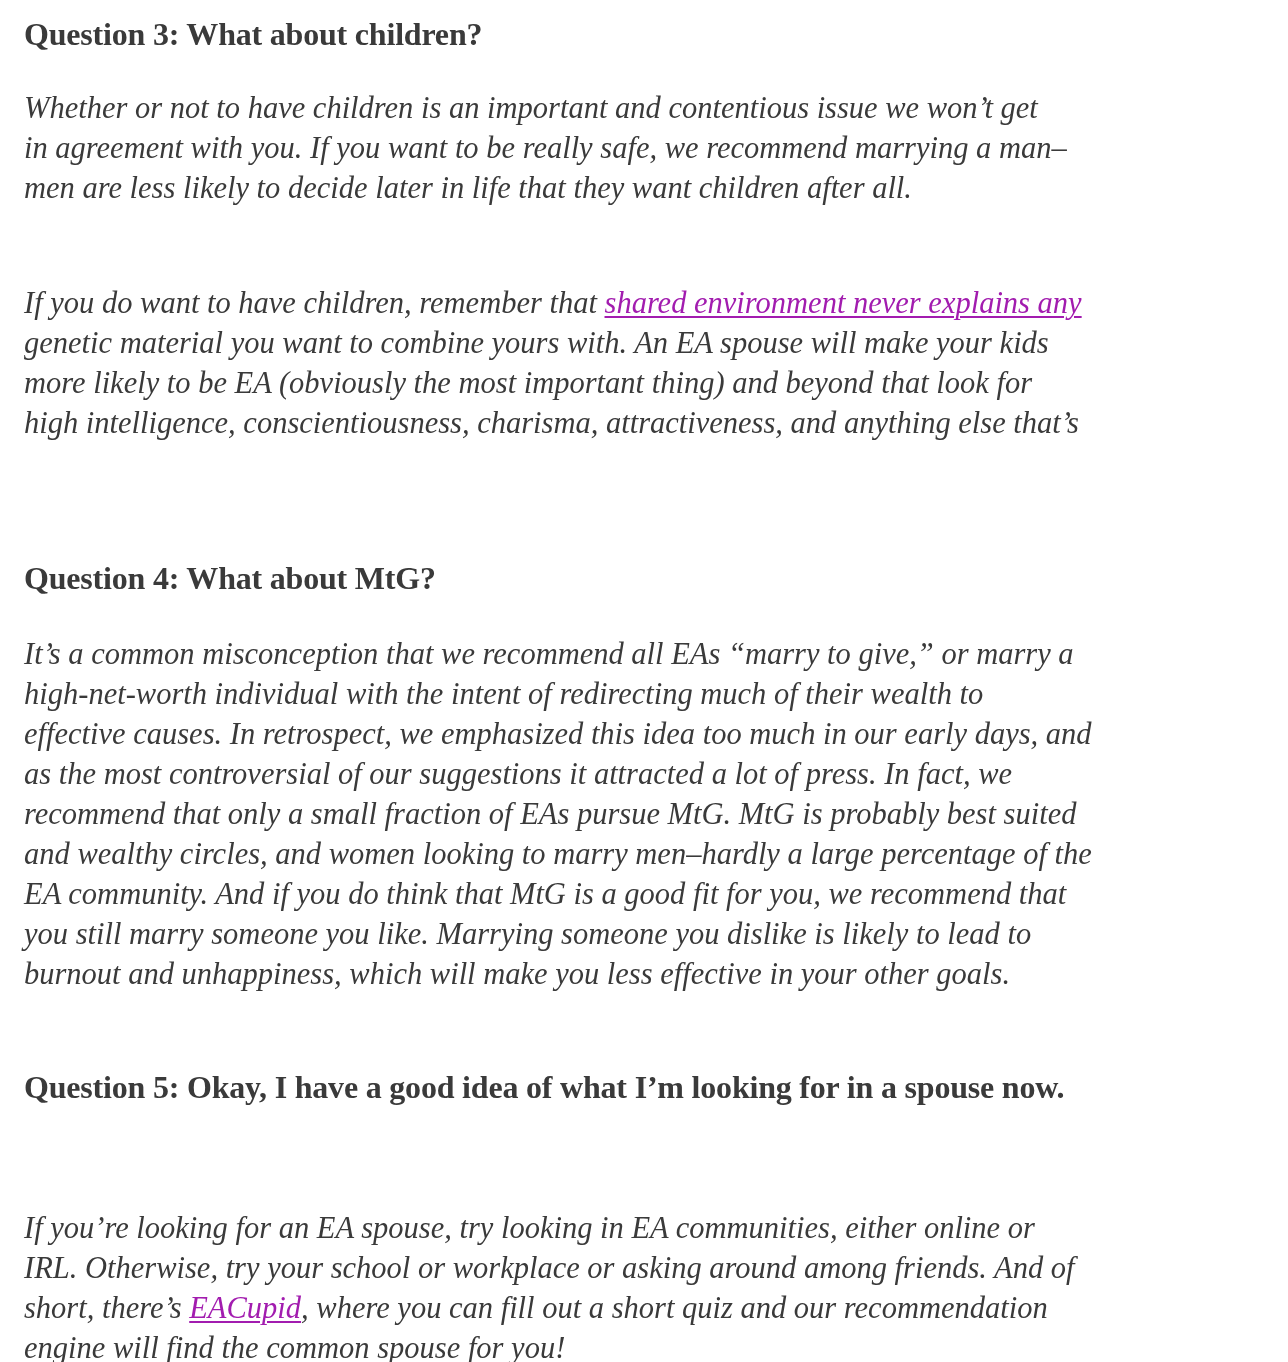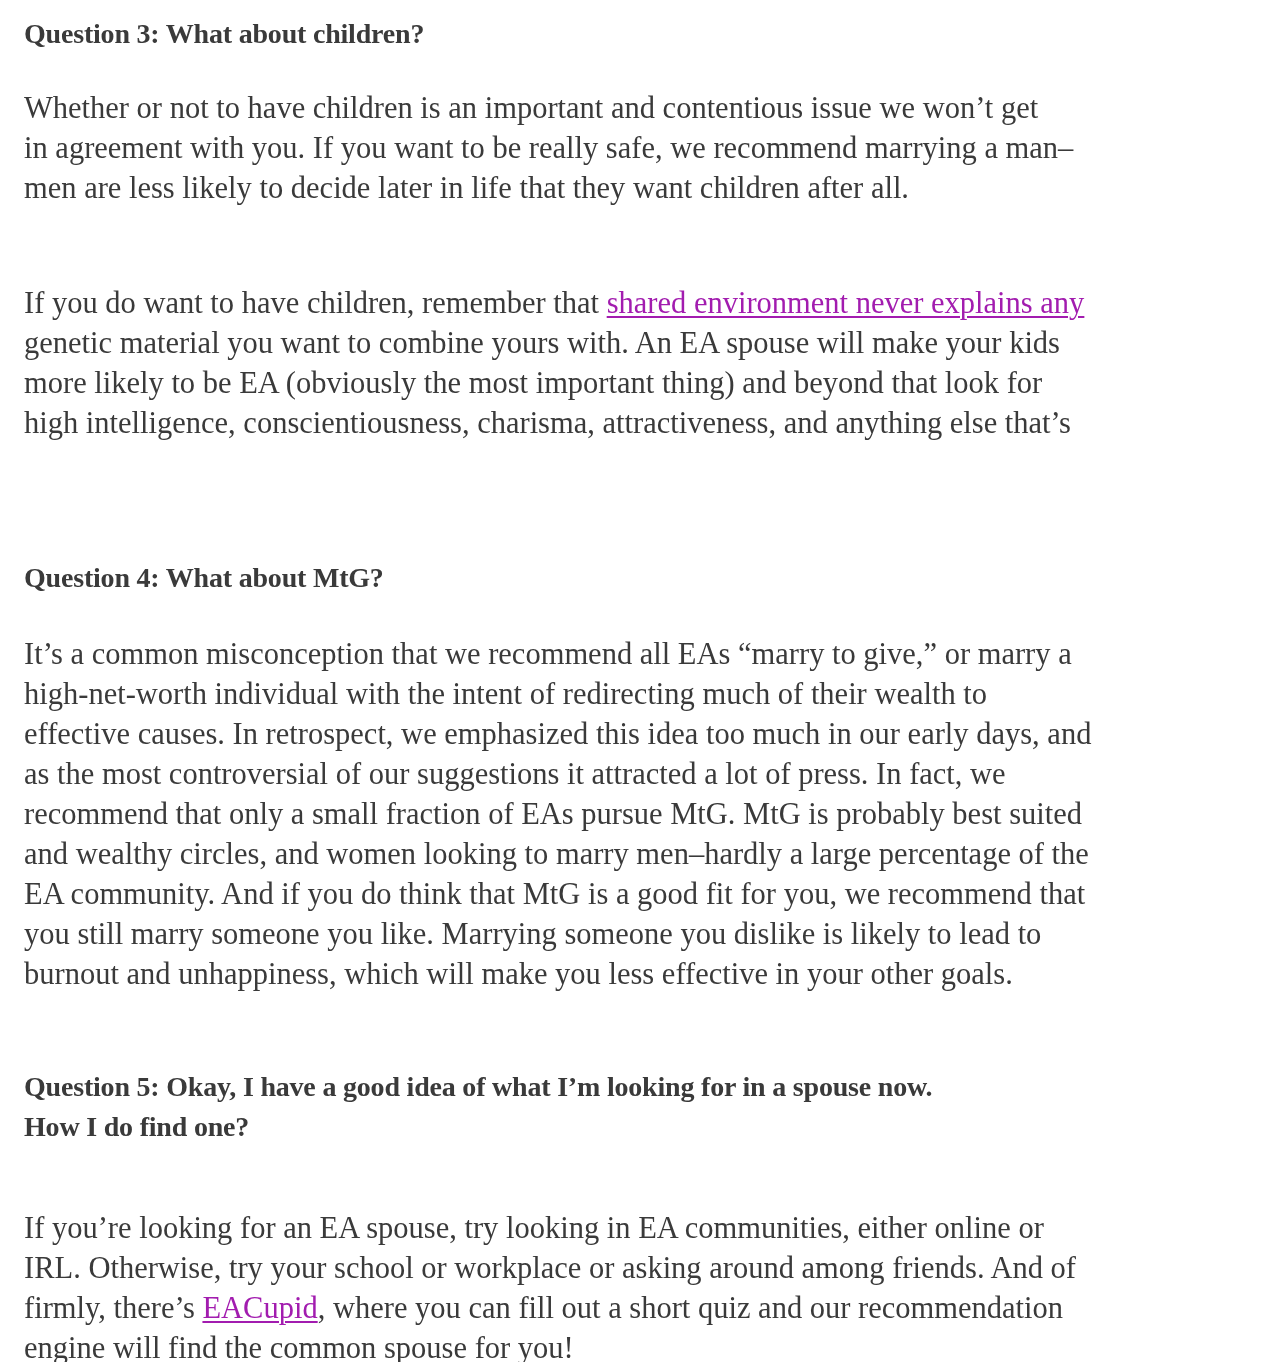--- a/index.html
+++ b/index.html
@@ -16,30 +16,31 @@
       color: #3a3a3a;
     }
     .doc {
       position: absolute;
       left: 24px;
       top: 0;
       width: 1250px;
     }
     .heading {
       font-weight: bold;
-      font-size: 28px;
+      font-size: 32px;
       line-height: 40px;
       margin: 0;
       color: #3a3a3a;
       letter-spacing: -0.2px;
     }
     .para {
       margin: 0;
       font-size: 30.5px;
       line-height: 40px;
+      font-style: italic;
     }
     .line {
       display: block;
       white-space: nowrap;
     }
     a.link {
       color: #a21caf;
       text-decoration: underline;
       text-decoration-thickness: 2px;
       text-underline-offset: 3px;
@@ -81,23 +82,22 @@
     <span class="line">as the most controversial of our suggestions it attracted a lot of press. In fact, we</span>
     <span class="line">recommend that only a small fraction of EAs pursue MtG. MtG is probably best suited</span>
     <span class="line">and wealthy circles, and women looking to marry men–hardly a large percentage of the</span>
     <span class="line">EA community. And if you do think that MtG is a good fit for you, we recommend that</span>
     <span class="line">you still marry someone you like. Marrying someone you dislike is likely to lead to</span>
     <span class="line">burnout and unhappiness, which will make you less effective in your other goals.</span>
   </p>
 
   <h2 id="q5-heading" class="heading">
     <span class="line">Question 5: Okay, I have a good idea of what I’m looking for in a spouse now.</span>
-    <span class="line">How I do find one?</span>
   </h2>
 
   <p id="q5-p1" class="para">
     <span class="line">If you’re looking for an EA spouse, try looking in EA communities, either online or</span>
     <span class="line">IRL. Otherwise, try your school or workplace or asking around among friends. And of</span>
-    <span class="line"><span>firmly, there’s </span><a class="link" href="#">EACupid</a><span>, where you can fill out a short quiz and our recommendation</span></span>
+    <span class="line"><span>short, there’s </span><a class="link" href="#">EACupid</a><span>, where you can fill out a short quiz and our recommendation</span></span>
     <span class="line">engine will find the common spouse for you!</span>
   </p>
 
 </div>
 
 </body></html>

